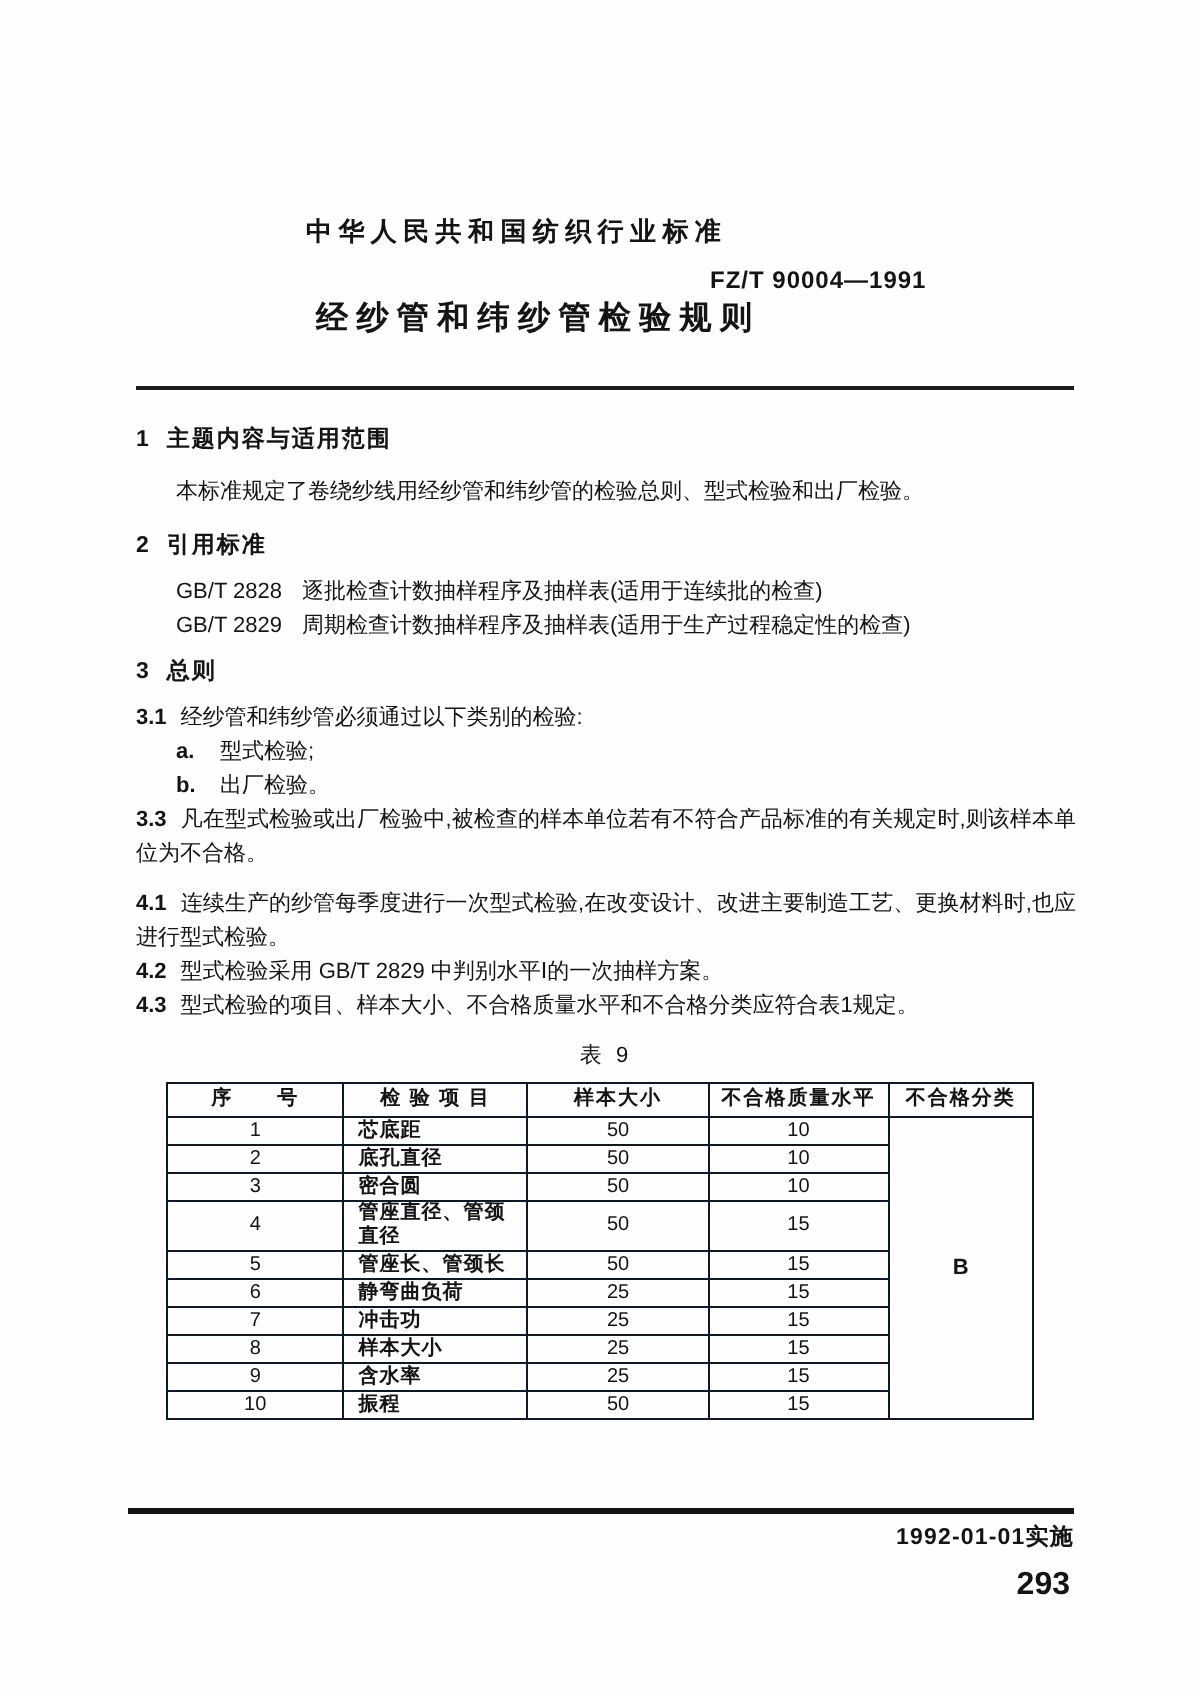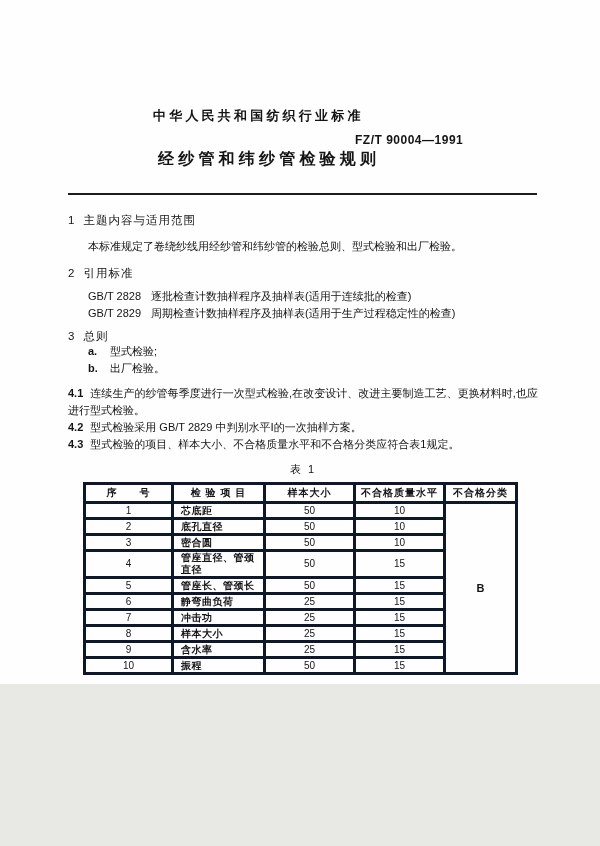--- a/index.html
+++ b/index.html
@@ -1,47 +1,47 @@
 <!DOCTYPE html>
 <html><head>
 <meta charset="utf-8">
 <style>
   html,body{margin:0;padding:0;background:#e8e8e4;}
   .page{
-    position:relative;width:600px;height:684px;margin:0 auto;
+    position:relative;width:600px;height:846px;margin:0 auto;
     background:#fefefe;color:#141414;
     font-family:"Liberation Sans","DejaVu Sans",sans-serif;
     overflow:hidden;box-shadow:0 0 4px rgba(0,0,0,.15);
   }
   .abs{position:absolute;}
   .org-line{left:153px;top:107px;font-size:13px;font-weight:bold;letter-spacing:3.2px;white-space:nowrap;}
   .std-code{left:355px;top:133px;font-size:12px;font-weight:bold;letter-spacing:.5px;white-space:nowrap;}
   .doc-title{left:158px;top:149px;font-size:16px;font-weight:bold;letter-spacing:4.2px;white-space:nowrap;}
   .header-rule{left:68px;top:193px;width:469px;height:2px;background:#1c1c1c;}
   .content{left:68px;top:206px;width:470px;font-size:11px;line-height:17px;text-align:justify;}
-  .sec-heading{margin:0;font-size:11.5px;font-weight:normal;letter-spacing:1px;line-height:14px;}
+  .sec-heading{margin:0;font-size:11.5px;font-weight:bold;letter-spacing:1px;line-height:14px;}
   .sec-heading .sec-num{display:inline-block;margin-right:9px;letter-spacing:0;}
   .h1{margin-top:7px;}
   .h2{margin-top:11px;}
   .h3{margin-top:7px;}
   .h4{margin-top:4px;}
   p{margin:0;}
   .indent{margin-left:20px;}
   .p-first{margin-top:11px;}
   .ref{margin-left:20px;white-space:nowrap;}
   .ref-first{margin-top:8px;}
   .ref .ref-code{display:inline-block;margin-right:10px;}
   .clause{margin-top:0;}
   .clause-first{margin-top:8px;}
   .clause .cl-num{font-weight:bold;display:inline-block;margin-right:7px;letter-spacing:0;}
   .list-item{margin-left:20px;}
   .list-item .marker{display:inline-block;width:12px;margin-right:10px;font-weight:bold;}
   .tbl-caption{margin-top:8px;margin-bottom:4px;text-align:center;font-size:11px;letter-spacing:2px;}
   table.t1{border-collapse:collapse;width:434px;margin-left:15px;font-size:10px;table-layout:fixed;border:1.5px solid #222;}
-  table.t1 th,table.t1 td{border:3px solid #0f172a;text-align:center;padding:0 2px;height:13px;line-height:12px;overflow:hidden;}
+  table.t1 th,table.t1 td{border:1px solid #0f172a;text-align:center;padding:0 2px;height:13px;line-height:12px;overflow:hidden;}
   table.t1 th{height:16px;font-weight:bold;letter-spacing:1px;}
   table.t1 td.c-item{text-align:left;padding-left:7px;font-weight:bold;letter-spacing:.5px;}
   table.t1 td.defect-class{font-weight:bold;font-size:11px;vertical-align:middle;}
   .footer-rule{left:64px;top:754px;width:473px;height:2.5px;background:#141414;}
   .footer-approval{left:64px;top:761px;font-size:11.5px;font-weight:bold;letter-spacing:.6px;white-space:nowrap;}
   .footer-impl{right:63px;top:761px;font-size:11.5px;font-weight:bold;letter-spacing:.6px;white-space:nowrap;}
   .page-num{right:65px;top:784px;font-size:16px;font-weight:bold;}
 </style>
 </head>
 <body>
@@ -56,28 +56,30 @@
   <div class="abs content">
 
     <h2 class="sec-heading h1"><span class="sec-num">1</span><span>主题内容与适用范围</span></h2>
     <p class="indent p-first">本标准规定了卷绕纱线用经纱管和纬纱管的检验总则、型式检验和出厂检验。</p>
 
     <h2 class="sec-heading h2"><span class="sec-num">2</span><span>引用标准</span></h2>
     <p class="ref ref-first"><span class="ref-code">GB/T 2828</span><span>逐批检查计数抽样程序及抽样表(适用于连续批的检查)</span></p>
     <p class="ref"><span class="ref-code">GB/T 2829</span><span>周期检查计数抽样程序及抽样表(适用于生产过程稳定性的检查)</span></p>
 
     <h2 class="sec-heading h3"><span class="sec-num">3</span><span>总则</span></h2>
+    <p class="clause clause-first"><span class="cl-num">3.1</span><span>经纱管和纬纱管必须通过以下类别的检验:</span></p>
     <p class="list-item"><span class="marker">a.</span><span>型式检验;</span></p>
     <p class="list-item"><span class="marker">b.</span><span>出厂检验。</span></p>
+    <p class="clause"><span class="cl-num">3.3</span><span>凡在型式检验或出厂检验中,被检查的样本单位若有不符合产品标准的有关规定时,则该样本单位为不合格。</span></p>
 
     <p class="clause clause-first"><span class="cl-num">4.1</span><span>连续生产的纱管每季度进行一次型式检验,在改变设计、改进主要制造工艺、更换材料时,也应进行型式检验。</span></p>
     <p class="clause"><span class="cl-num">4.2</span><span>型式检验采用 GB/T 2829 中判别水平Ⅰ的一次抽样方案。</span></p>
     <p class="clause"><span class="cl-num">4.3</span><span>型式检验的项目、样本大小、不合格质量水平和不合格分类应符合表1规定。</span></p>
 
-    <div class="tbl-caption">表 1</div>
+    <div class="tbl-caption">表 9</div>
     <table class="t1">
       <colgroup>
         <col style="width:88px">
           <col style="width:92px">
           <col style="width:90px">
           <col style="width:90px">
           <col style="width:72px">
       </colgroup>
       <thead>
         <tr>

